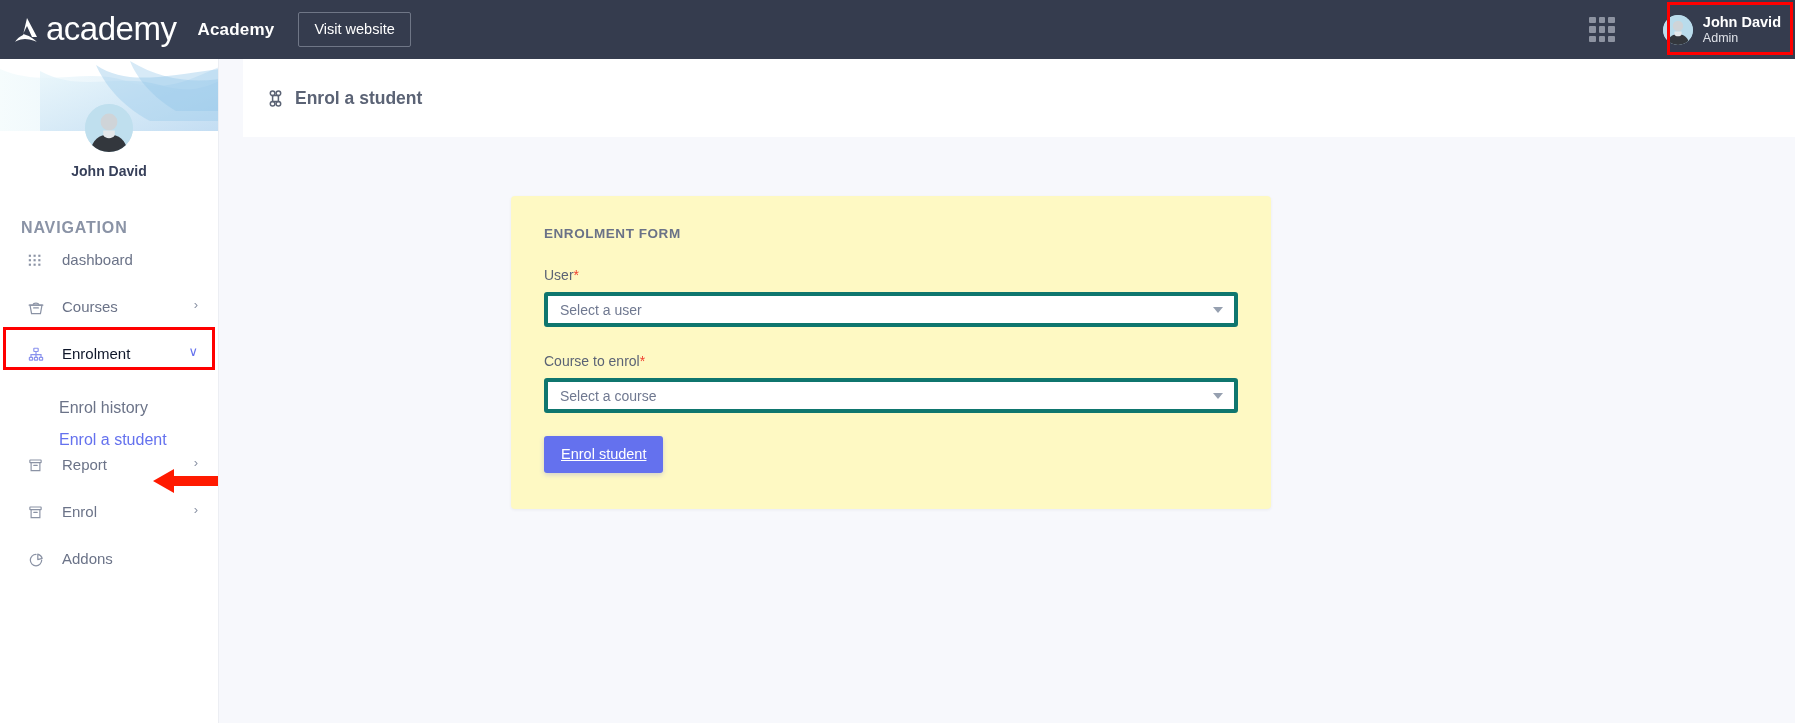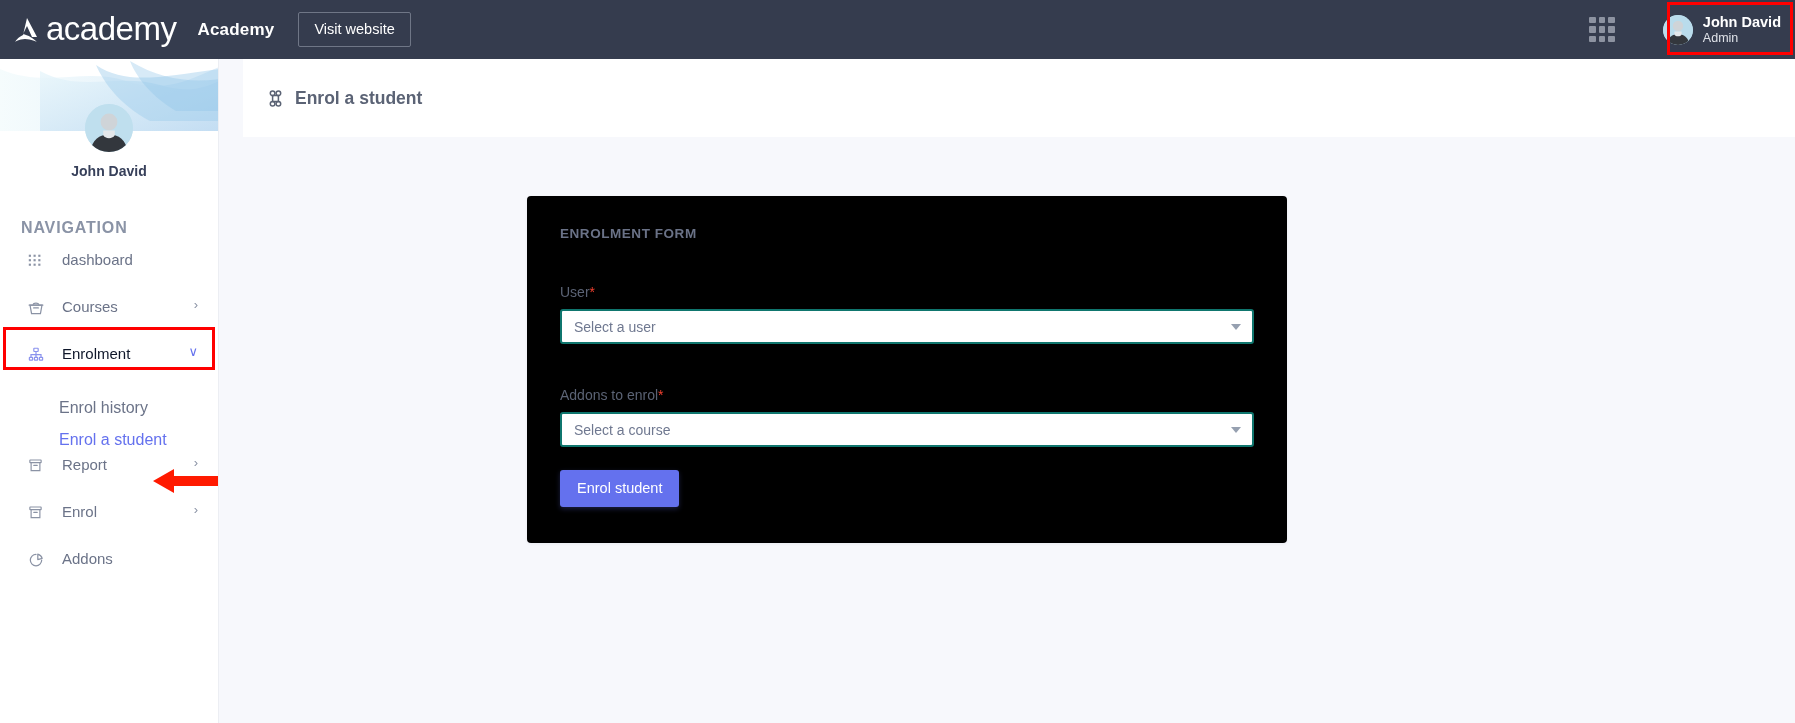--- a/index.html
+++ b/index.html
@@ -250,49 +250,49 @@
   .cmd-icon { width: 17px; height: 17px; display:block; }
   .page-title {
     margin-left: 11px;
     font-size: 17.5px;
     font-weight: bold;
     color: #5b6375;
   }
 
   .form-card {
     position: absolute;
-    left: 308px;
+    left: 292px;
     top: 137px;
     width: 760px;
-    background: #000000;
+    background: #fef9c3;
     border-radius: 4px;
     box-shadow: 0 1px 3px rgba(60,70,100,0.07);
     padding: 30px 33px 36px 33px;
   }
 
   .form-heading {
     font-size: 13.5px;
     font-weight: bold;
     letter-spacing: 0.55px;
     color: #6a7287;
   }
 
-  .field { margin-top: 43px; }
+  .field { margin-top: 26px; }
   .field-label {
     font-size: 14px;
     color: #5b6375;
     margin-bottom: 9px;
   }
   .req { color: #f0402f; font-size: 14px; }
 
   .select-box {
     position: relative;
     width: 694px;
     height: 35px;
-    border: 2px solid #0f766e;
+    border: 4px solid #0f766e;
     border-radius: 3px;
     background: #ffffff;
     display: flex;
     align-items: center;
     padding: 0 12px;
     cursor: pointer;
   }
   .select-val { font-size: 14px; color: #6f7890; }
   .caret {
     position: absolute;
@@ -310,20 +310,21 @@
     background: #6471ee;
     color: #ffffff;
     border: none;
     border-radius: 3px;
     font-size: 14.5px;
     font-family: "Liberation Sans", sans-serif;
     padding: 11px 17px;
     cursor: pointer;
     line-height: 1;
     box-shadow: 0 2px 5px rgba(100,113,238,0.28);
+    text-decoration: underline;
   }
 </style>
 </head>
 <body>
 
 <div id="app">
 
   <div class="topbar">
 
     <div class="brand-logo">
@@ -527,21 +528,21 @@
           <span>User</span><span class="req">*</span>
         </div>
         <div class="select-box">
           <span class="select-val">Select a user</span>
           <span class="caret"></span>
         </div>
       </div>
 
       <div class="field">
         <div class="field-label">
-          <span>Addons to enrol</span><span class="req">*</span>
+          <span>Course to enrol</span><span class="req">*</span>
         </div>
         <div class="select-box">
           <span class="select-val">Select a course</span>
           <span class="caret"></span>
         </div>
       </div>
 
       <button class="submit-btn">Enrol student</button>
     </div>
   </div>

